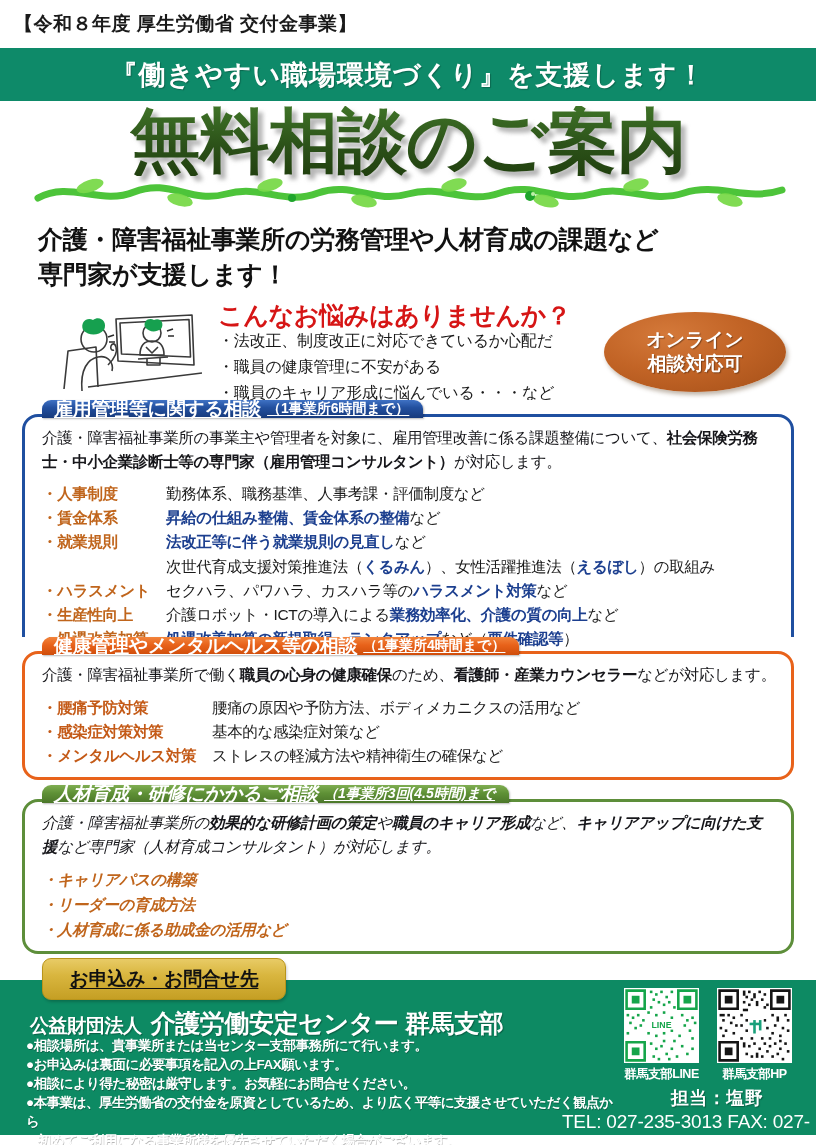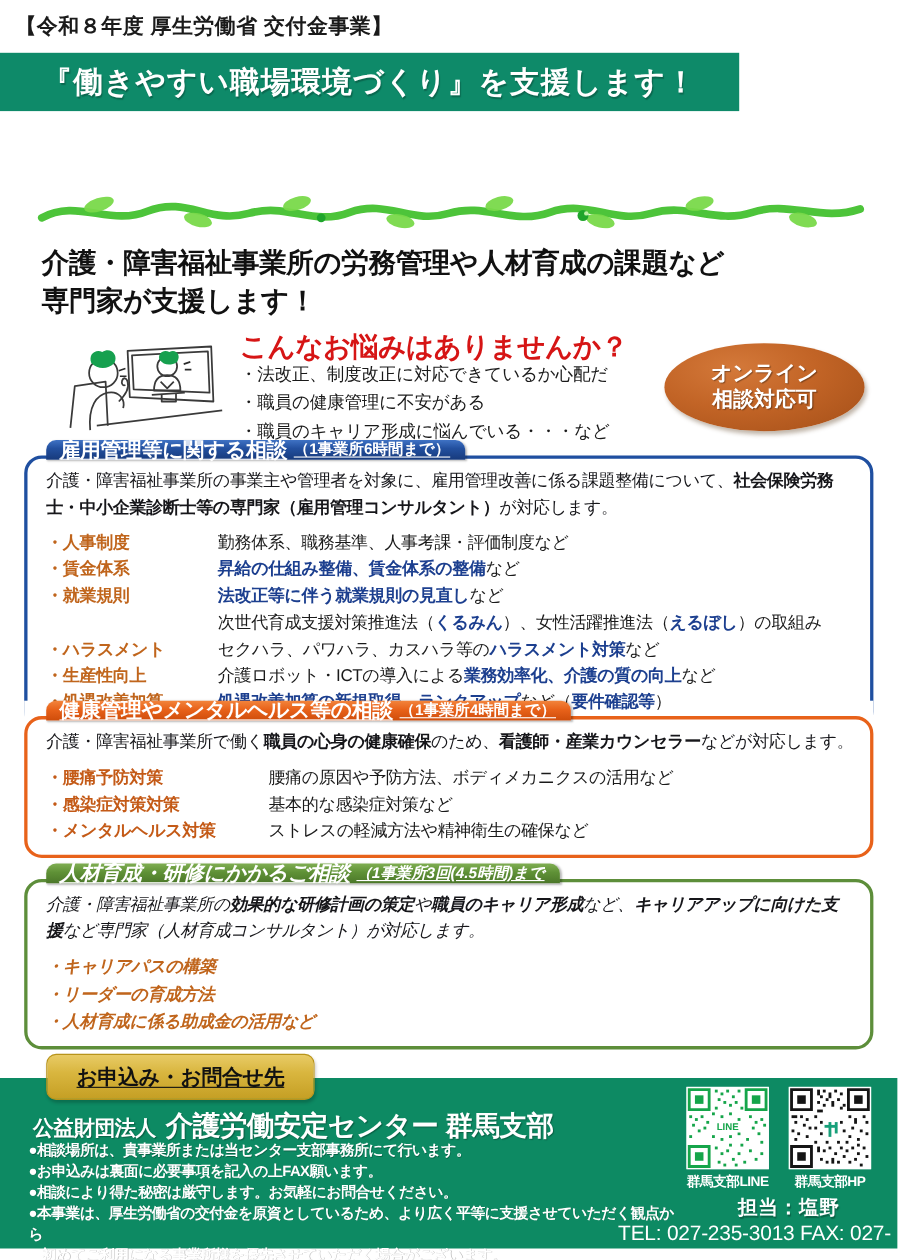--- a/index.html
+++ b/index.html
@@ -13,21 +13,21 @@
 
   
   .eyebrow {
     position:absolute; left:0; top:0; width:816px; height:48px;
     display:flex; align-items:center; padding-left:14px;
     font-size:19px; font-weight:bold; color:#1a1a1a; letter-spacing:.5px;
   }
 
   
   .greenband {
-    position:absolute; left:0; top:48px; width:672px; height:53px;
+    position:absolute; left:0; top:48px; width:816px; height:53px;
     background:#0e8a69;
     display:flex; align-items:center; justify-content:center;
   }
   .greenband span {
     color:#ffffff; font-size:27px; font-weight:bold; letter-spacing:1px;
     text-shadow:1px 1px 1px rgba(0,0,0,.25);
   }
 
   
   .hero {
@@ -115,21 +115,21 @@
 
   .card .body { position:relative; z-index:2; padding:26px 18px 12px 20px; }
   .desc {
     font-size:15.5px; color:#16161a; line-height:1.52; letter-spacing:-.35px;
     margin-bottom:9px;
   }
   .desc b { font-weight:bold; }
 
   .rows { display:block; }
   .row { display:flex; align-items:flex-start; font-size:15.5px; line-height:1.56;
-         letter-spacing:-.35px;gap:32px; }
+         letter-spacing:-.35px; }
   .row .lbl { flex:0 0 auto; font-weight:bold; white-space:nowrap; }
   .row .val { margin-left:4px; }
   .row.cont .lbl { visibility:hidden; }
 
   .card.blue   .row .lbl { color:#c0651c; }
   .card.blue   .row .val { color:#1a1a1a; }
   .card.blue   .row .val b { color:#1c3f8f; font-weight:bold; }
   .card.orange .row .lbl { color:#c45a17; }
   .card.orange .row .val { color:#1a1a1a; }
 
@@ -198,20 +198,23 @@
 <body>
 
 <div id="page">
 
   <div class="eyebrow">【令和８年度 厚生労働省 交付金事業】</div>
 
   <div class="greenband">
     <span>『働きやすい職場環境づくり』を支援します！</span>
   </div>
 
+  <div class="hero">
+    <span>無料相談のご案内</span>
+  </div>
 
   <svg class="leafdiv" viewBox="0 0 760 36">
     <g fill="none" stroke="#4dc43a" stroke-width="7" stroke-linecap="round">
       <path d="M8 26 C40 8 70 34 104 20 C140 6 160 32 196 22 C232 12 254 34 288 21
                C322 9 344 32 378 22 C412 12 436 33 470 21 C504 9 528 32 562 22
                C596 12 620 32 654 21 C688 10 716 30 752 18"></path>
     </g>
     <g fill="#7ada4a" opacity=".95">
       <ellipse cx="60" cy="14" rx="14" ry="6" transform="rotate(-18 60 14)"></ellipse>
       <ellipse cx="150" cy="28" rx="13" ry="6" transform="rotate(14 150 28)"></ellipse>

